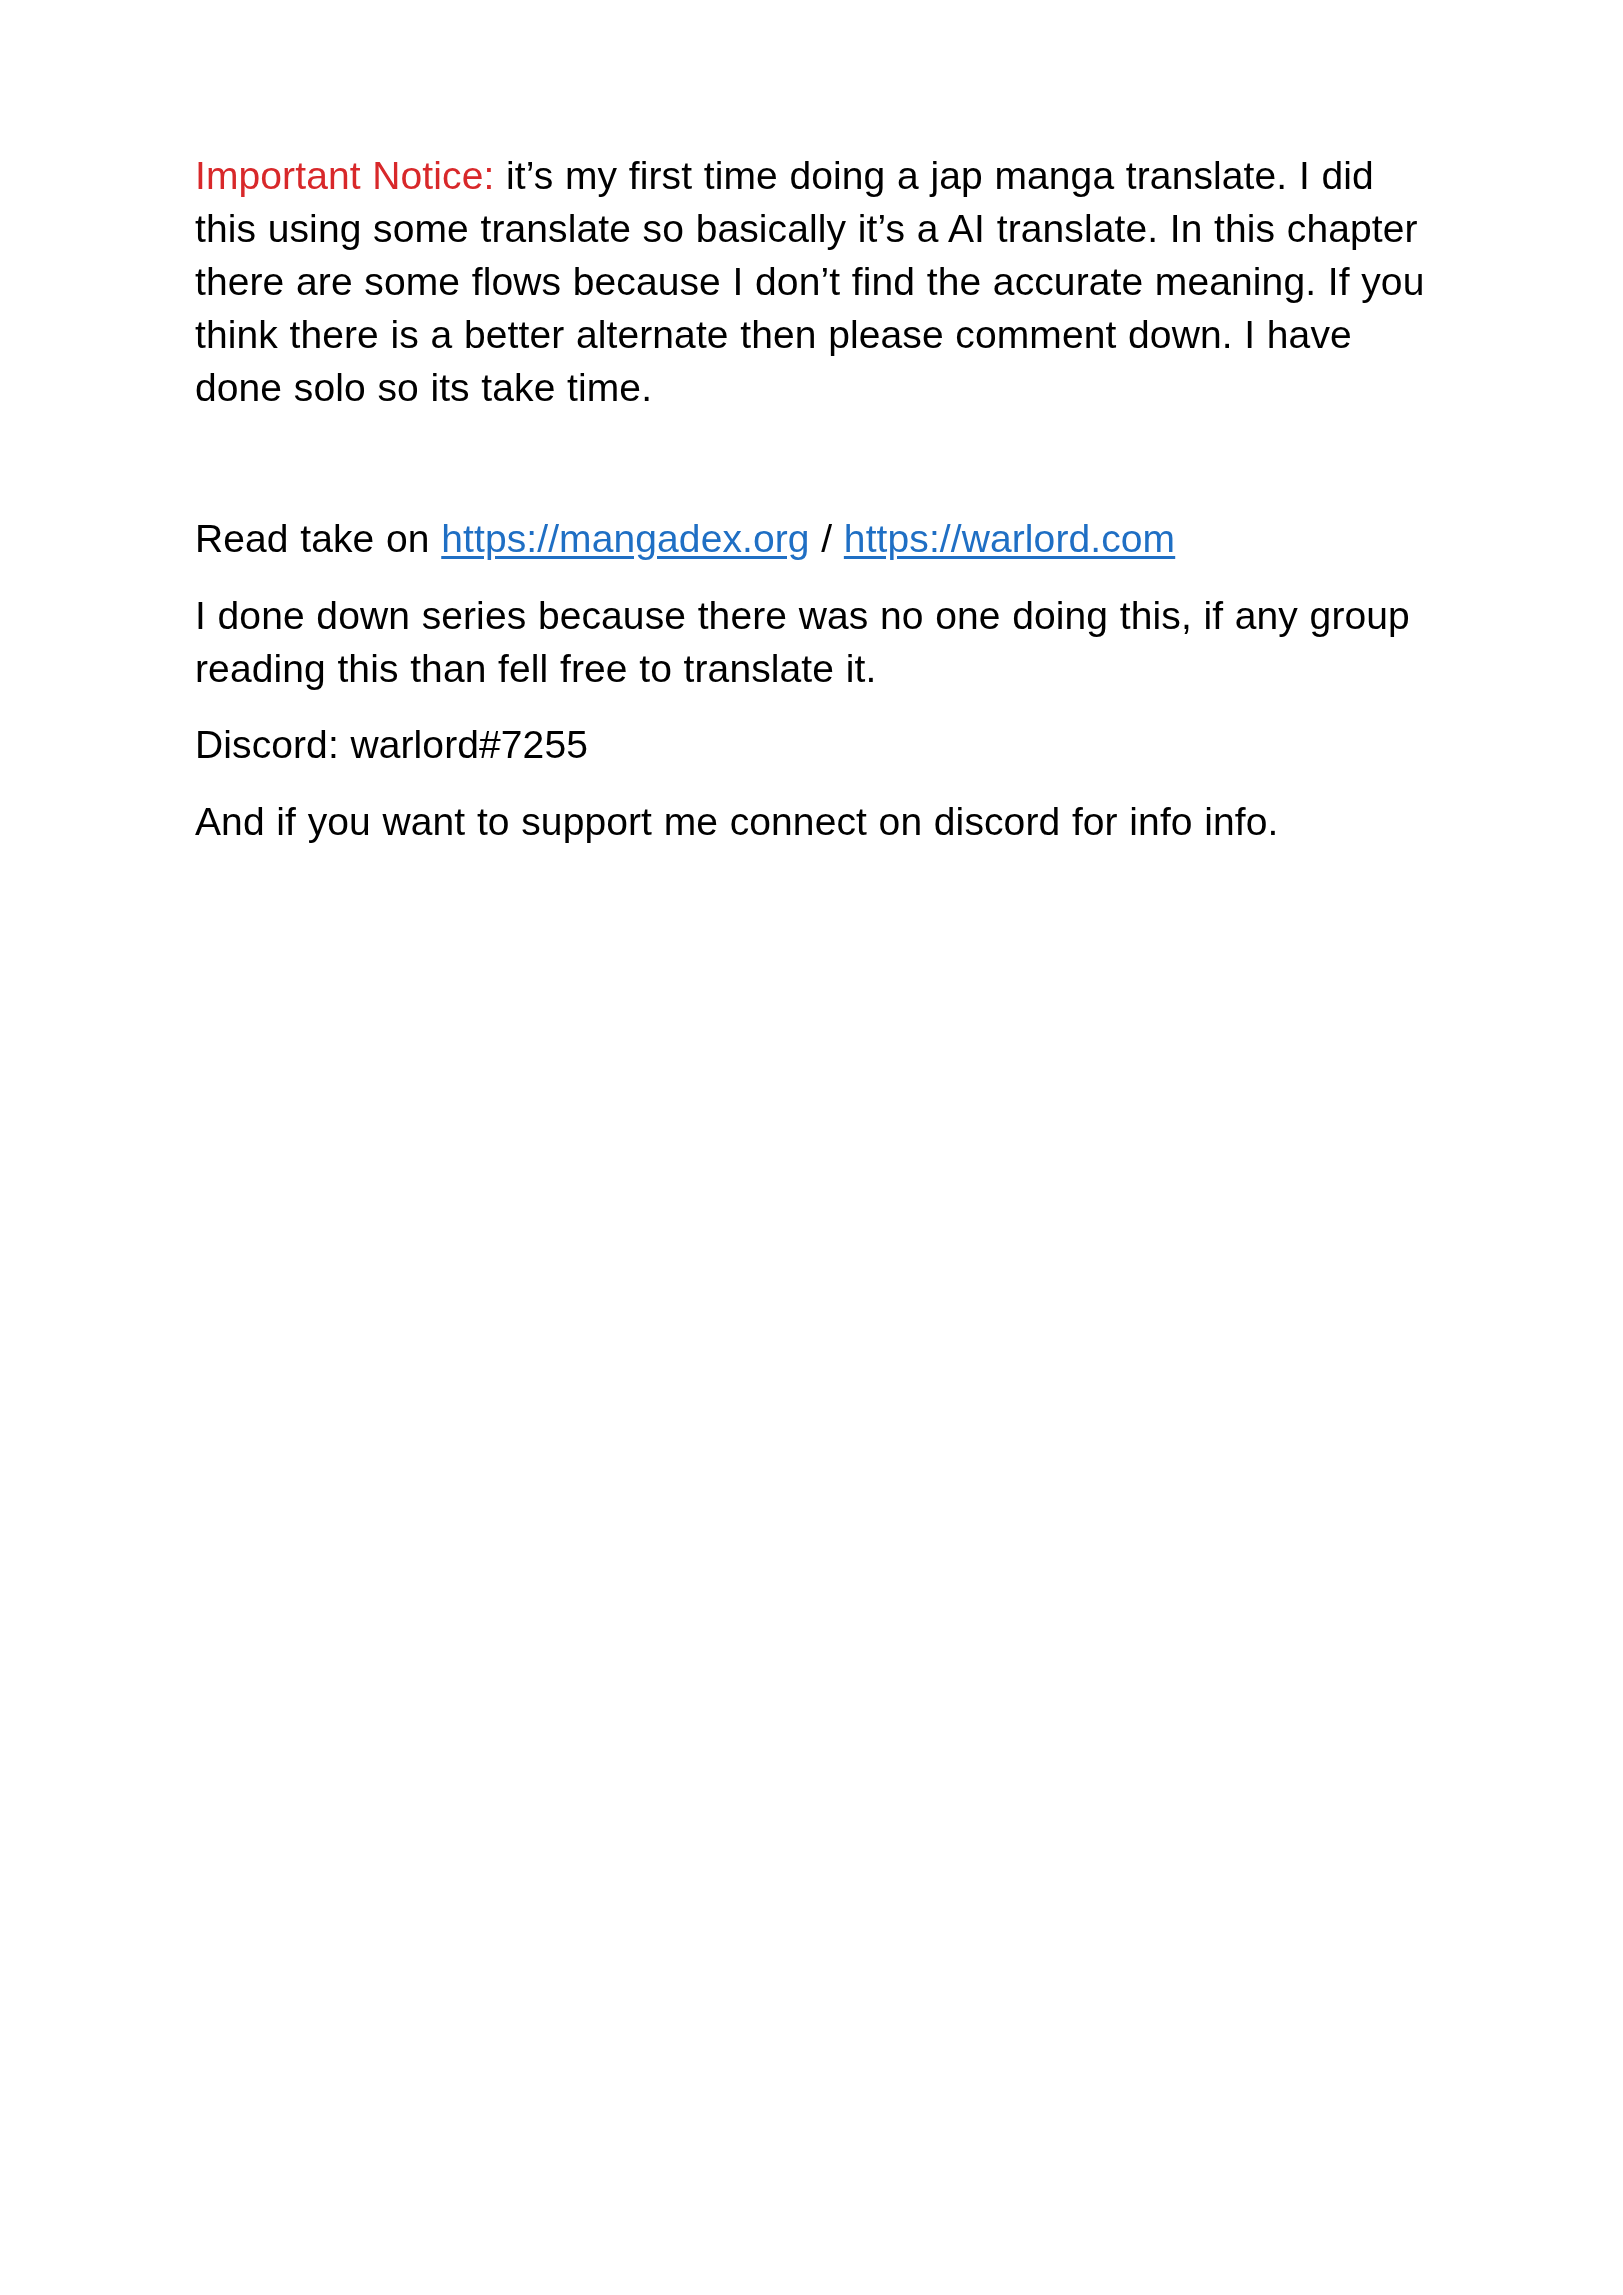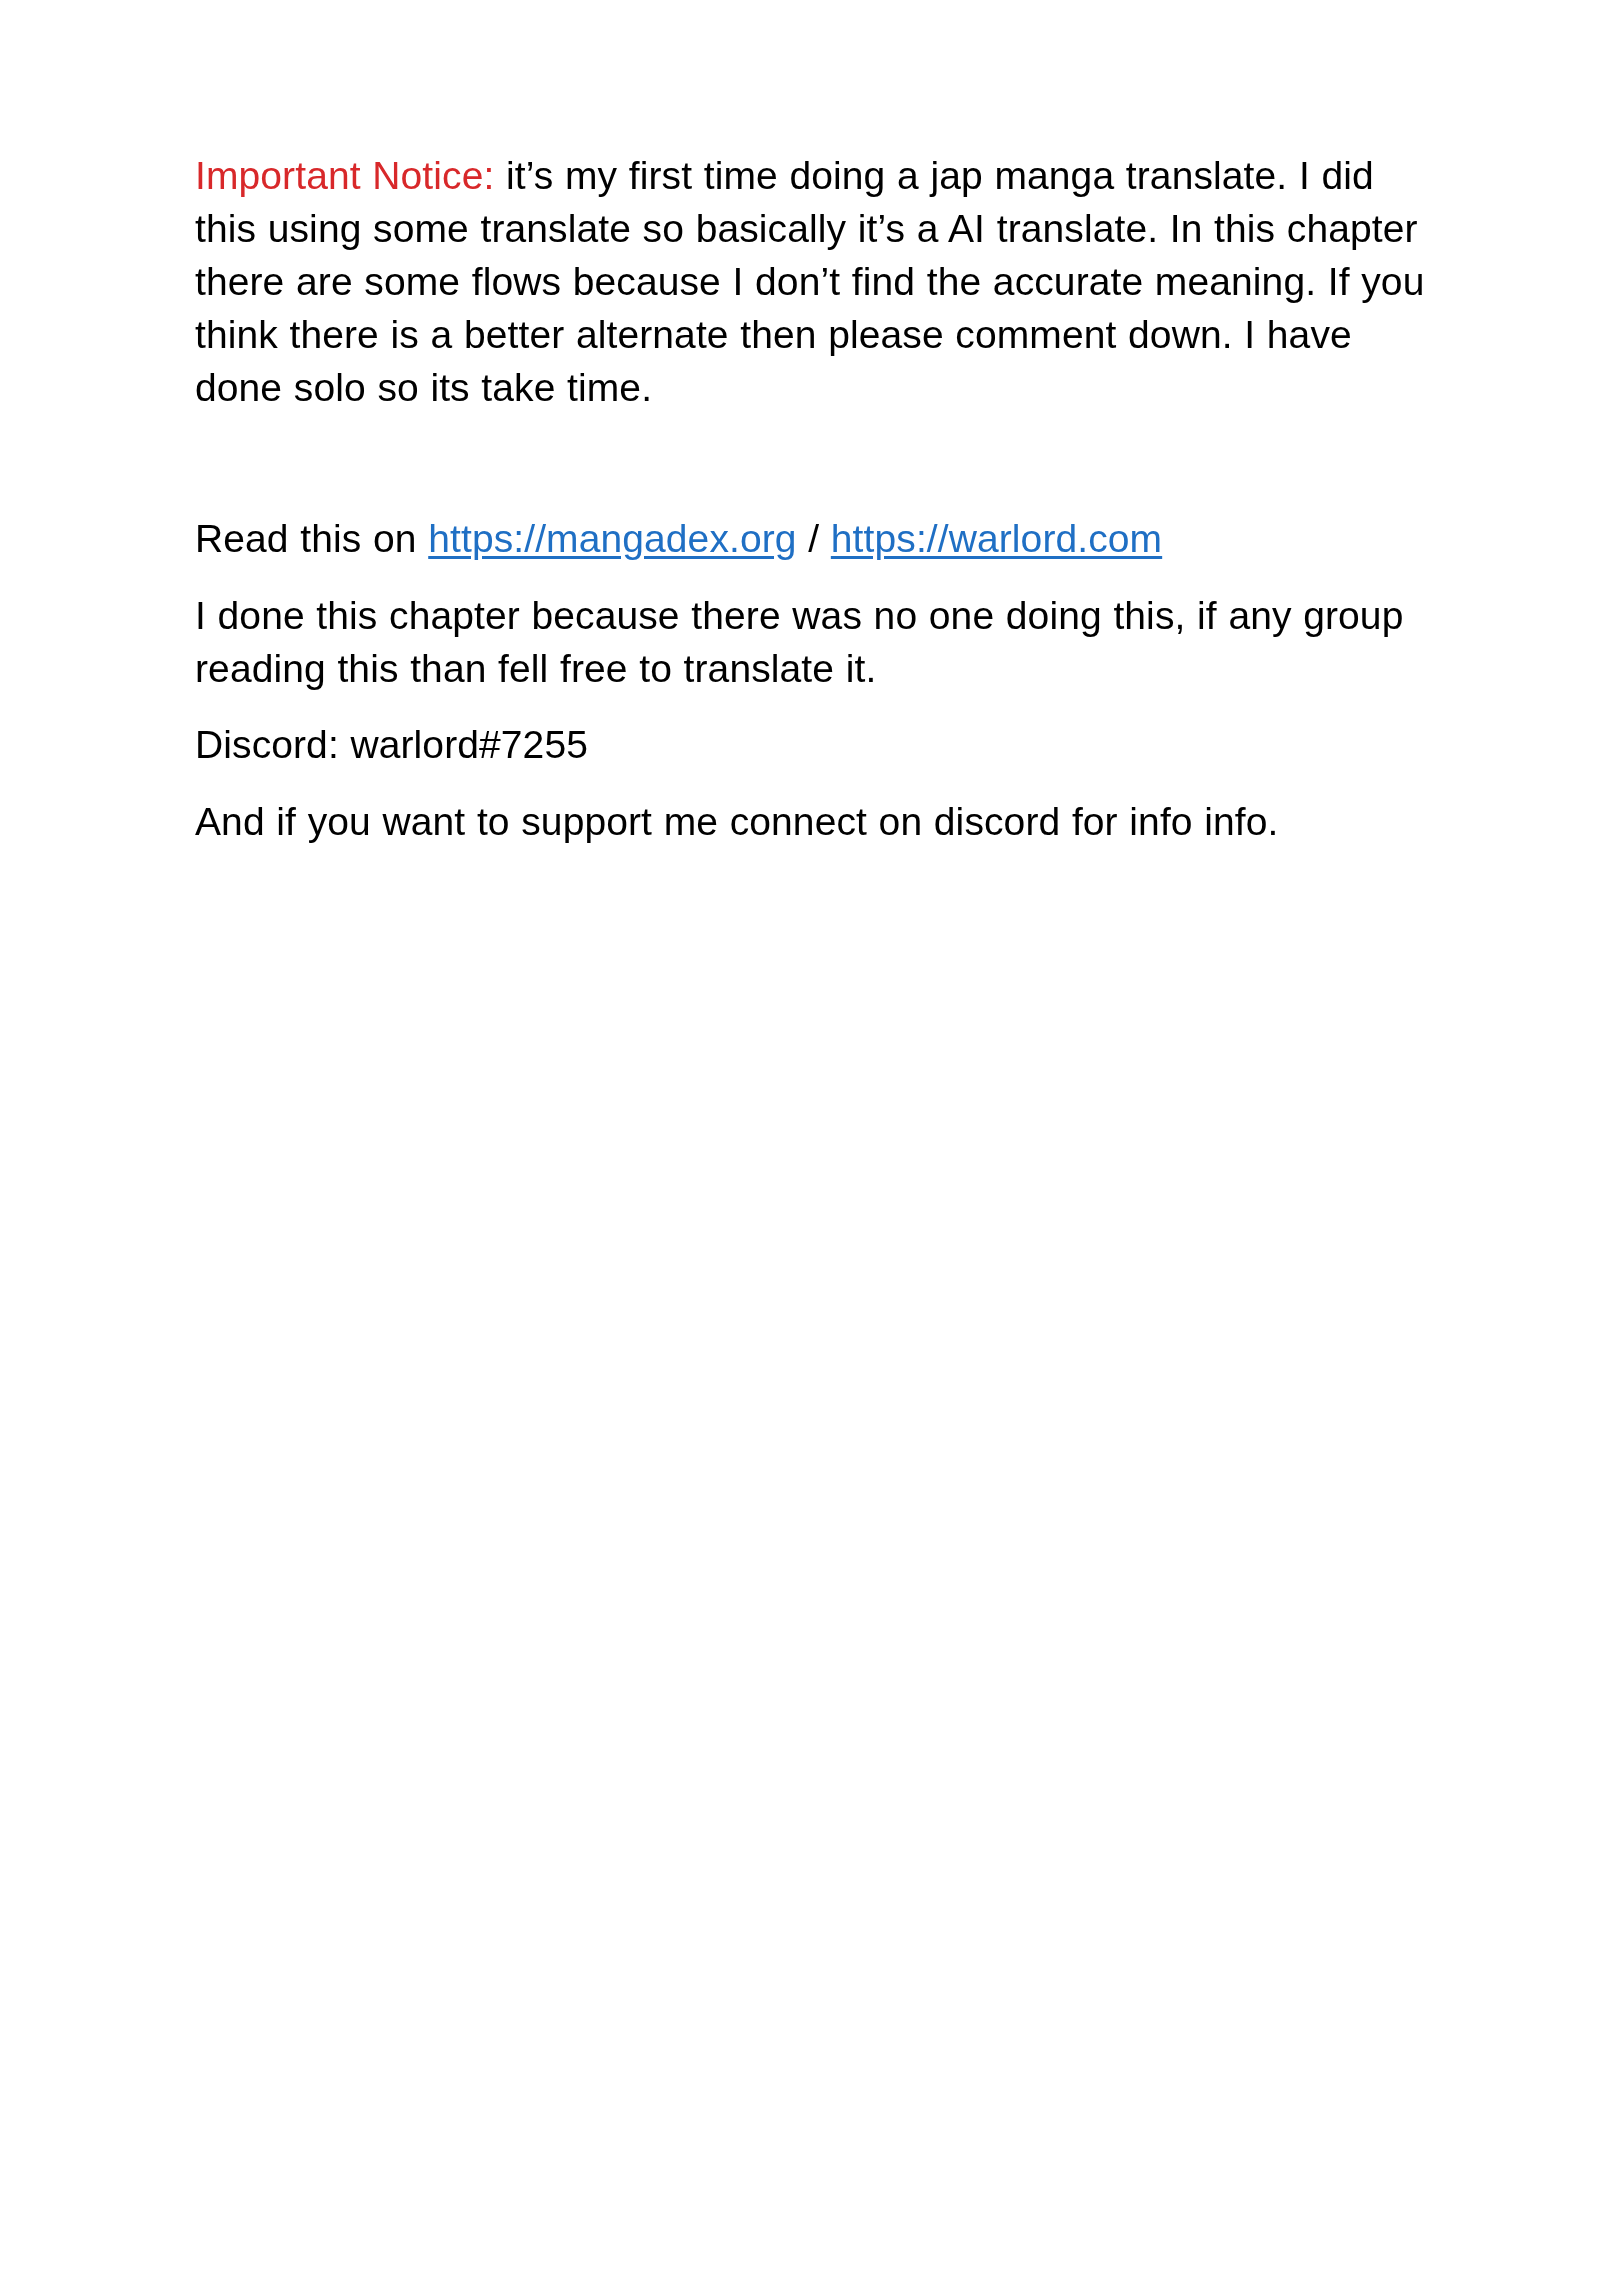--- a/index.html
+++ b/index.html
@@ -48,24 +48,24 @@
 
 <div class="page">
 
   <p class="para">
     <span class="notice-label">Important Notice:</span><span> it’s my first time doing a jap manga translate. I did this using some translate so basically it’s a AI translate. In this chapter there are some flows because I don’t find the accurate meaning. If you think there is a better alternate then please comment down. I have done solo so its take time.</span>
   </p>
 
   <div class="spacer-block"></div>
 
   <p class="para">
-    <span>Read this on </span><a class="link" href="#">https://mangadex.org</a><span> / </span><a class="link" href="#">https://warlord.com</a>
+    <span>Read take on </span><a class="link" href="#">https://mangadex.org</a><span> / </span><a class="link" href="#">https://warlord.com</a>
   </p>
 
-  <p class="para para-gap">I done this chapter because there was no one doing this, if any group reading this than fell free to translate it.</p>
+  <p class="para para-gap">I done down series because there was no one doing this, if any group reading this than fell free to translate it.</p>
 
 
   <p class="para para-gap">Discord: warlord#7255</p>
 
   <p class="para para-gap">And if you want to support me connect on discord for info info.</p>
 
 </div>
 
 
 </body></html>

